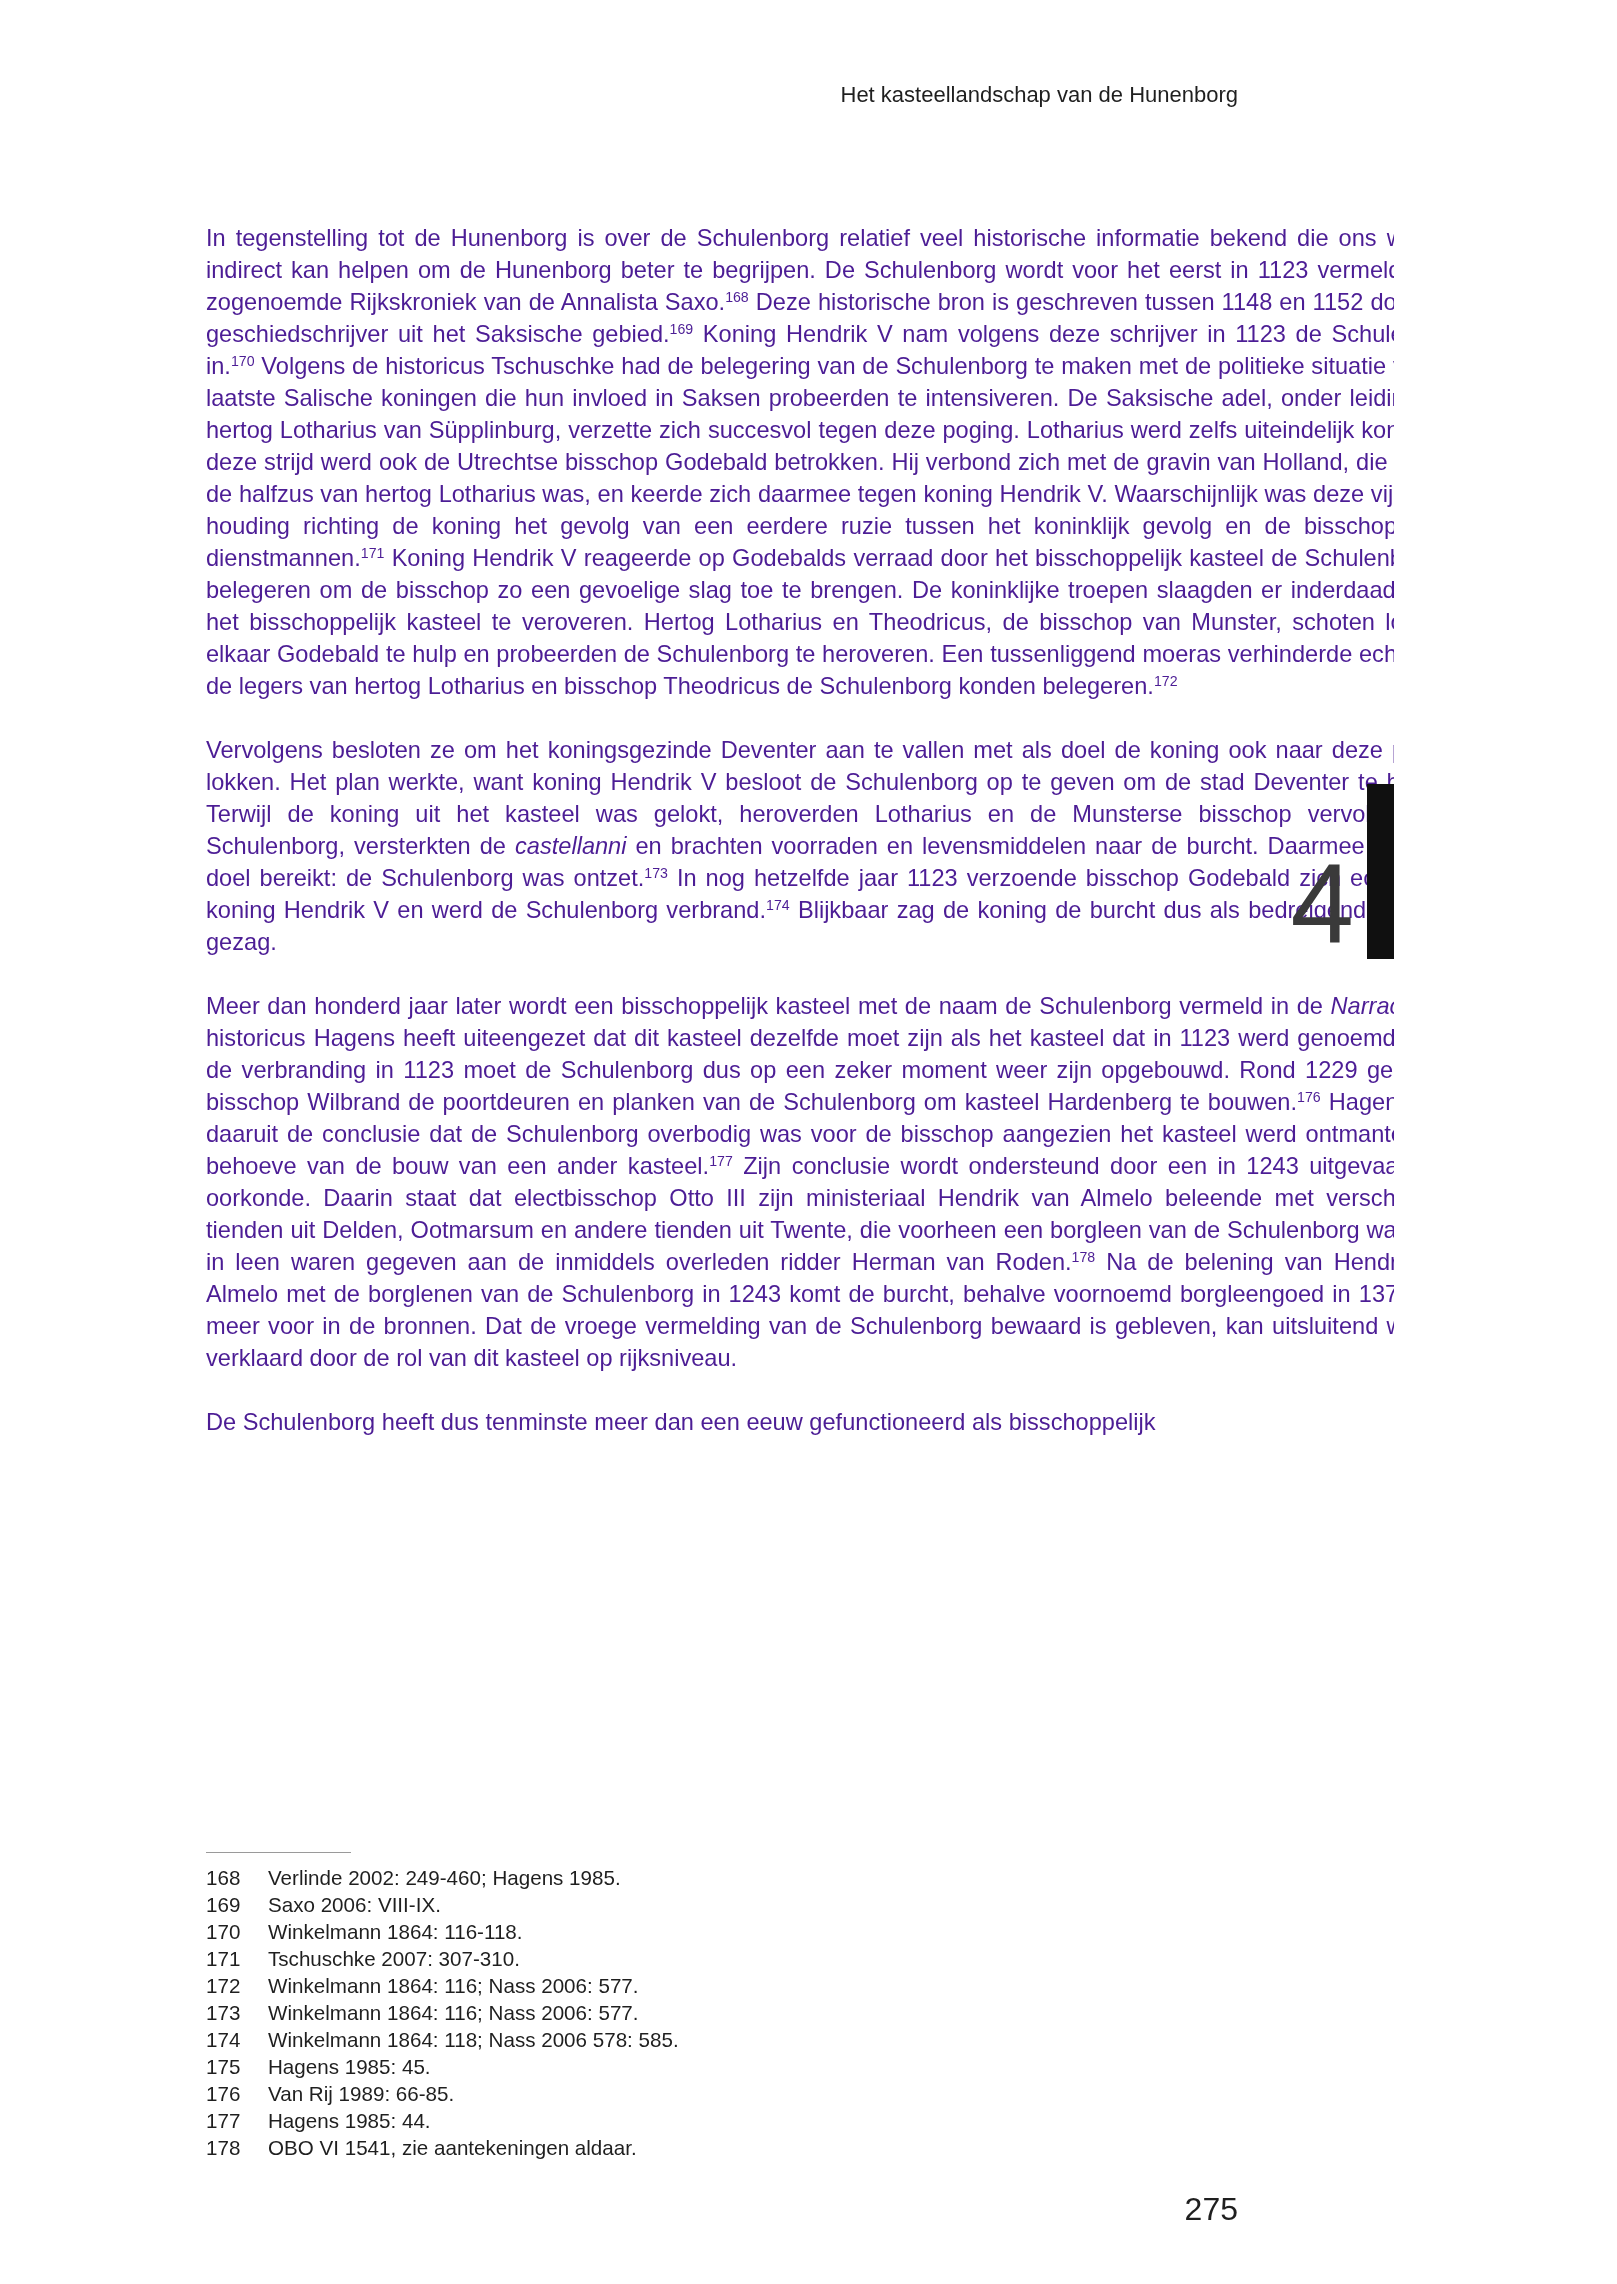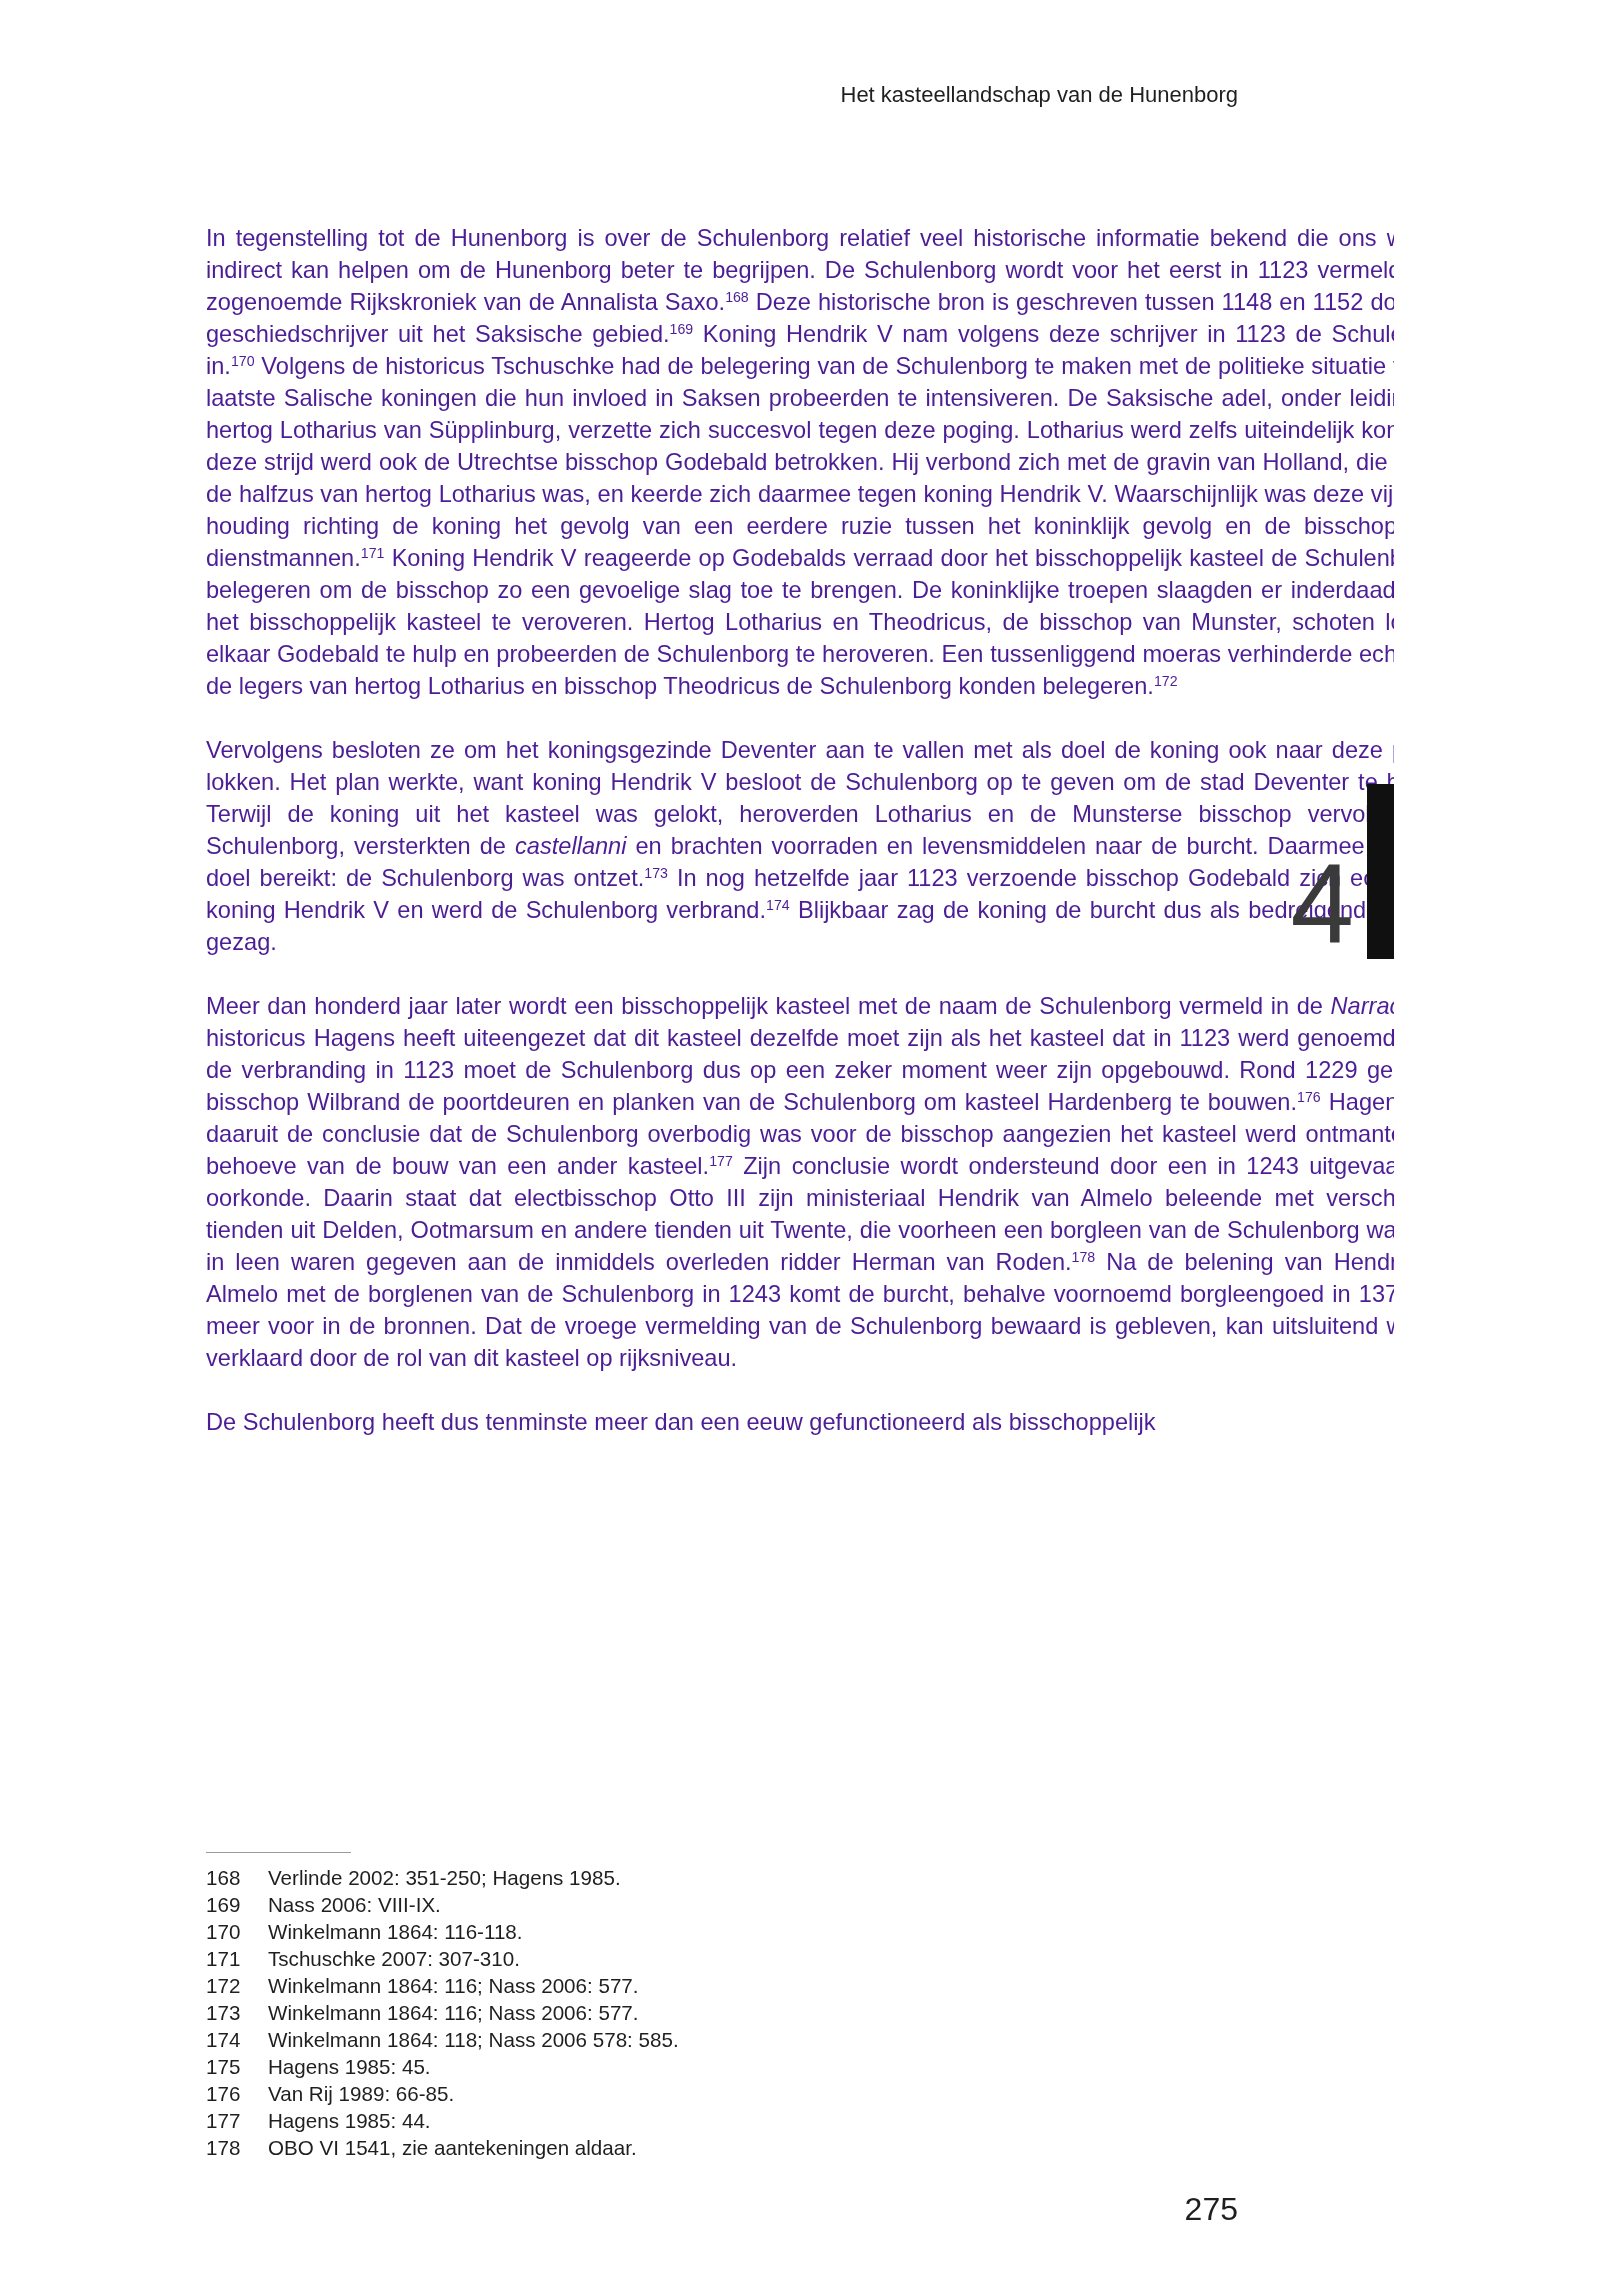--- a/index.html
+++ b/index.html
@@ -116,25 +116,25 @@
 
   <div class="chapter-number">4</div>
 
   <div class="chapter-tab"></div>
 
   <div class="footnote-block">
     <div class="footnote-separator"></div>
     <div>
         <div class="fn-row">
           <span class="fn-num">168</span>
-          <span class="fn-text">Verlinde 2002: 351-250; Hagens 1985.</span>
+          <span class="fn-text">Verlinde 2002: 249-460; Hagens 1985.</span>
         </div>
         <div class="fn-row">
           <span class="fn-num">169</span>
-          <span class="fn-text">Nass 2006: VIII-IX.</span>
+          <span class="fn-text">Saxo 2006: VIII-IX.</span>
         </div>
         <div class="fn-row">
           <span class="fn-num">170</span>
           <span class="fn-text">Winkelmann 1864: 116-118.</span>
         </div>
         <div class="fn-row">
           <span class="fn-num">171</span>
           <span class="fn-text">Tschuschke 2007: 307-310.</span>
         </div>
         <div class="fn-row">

